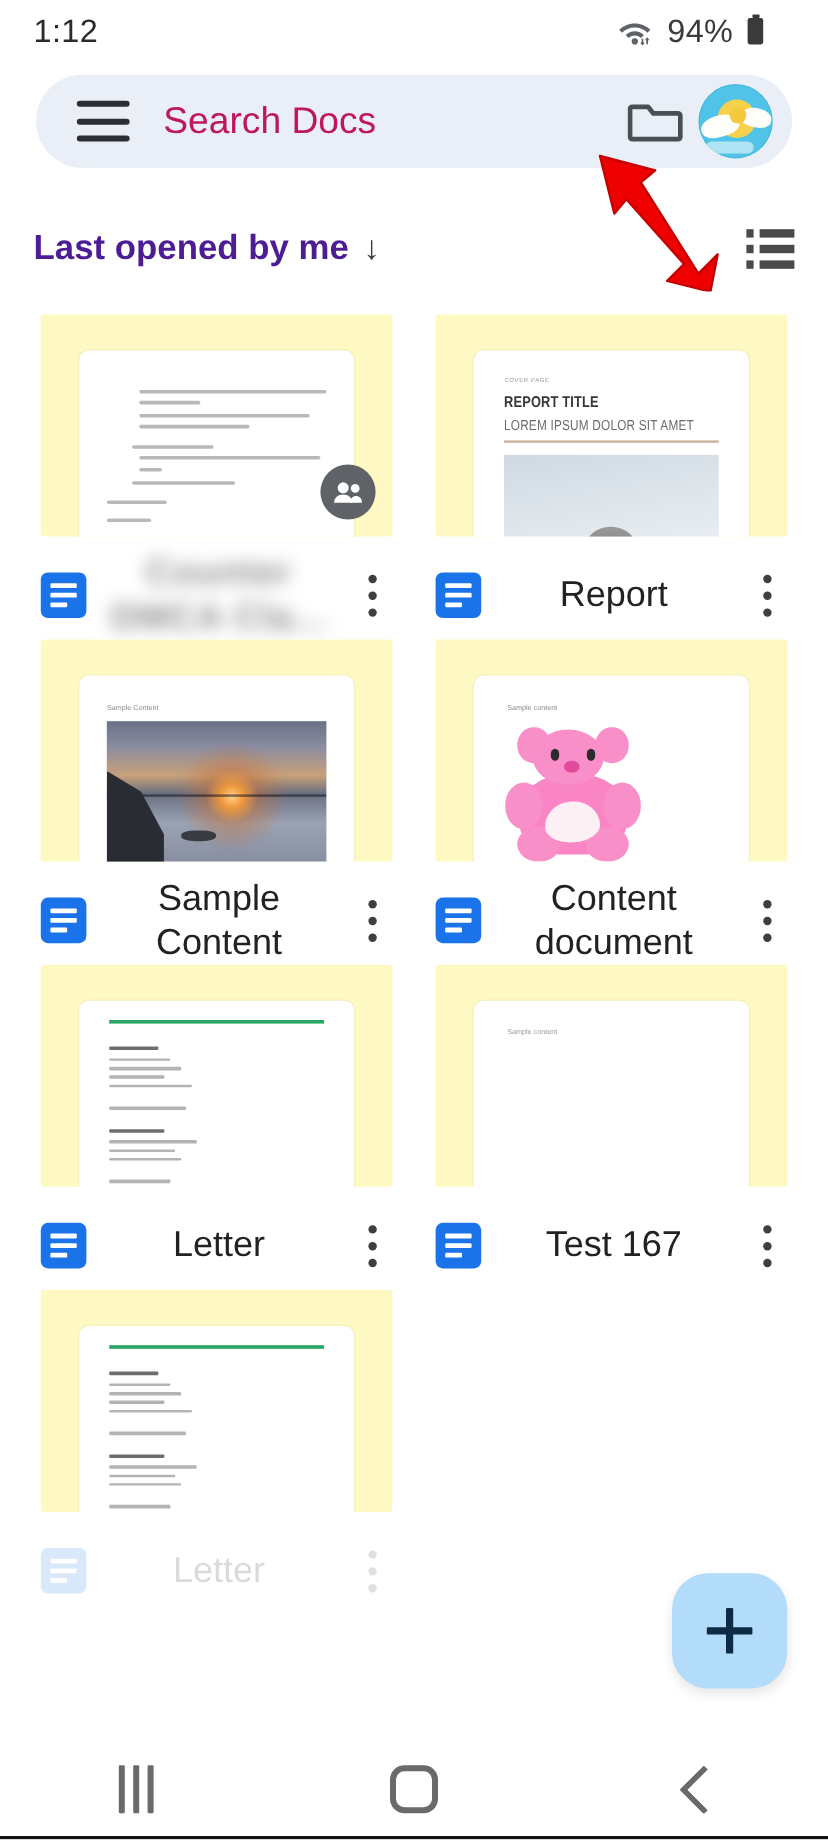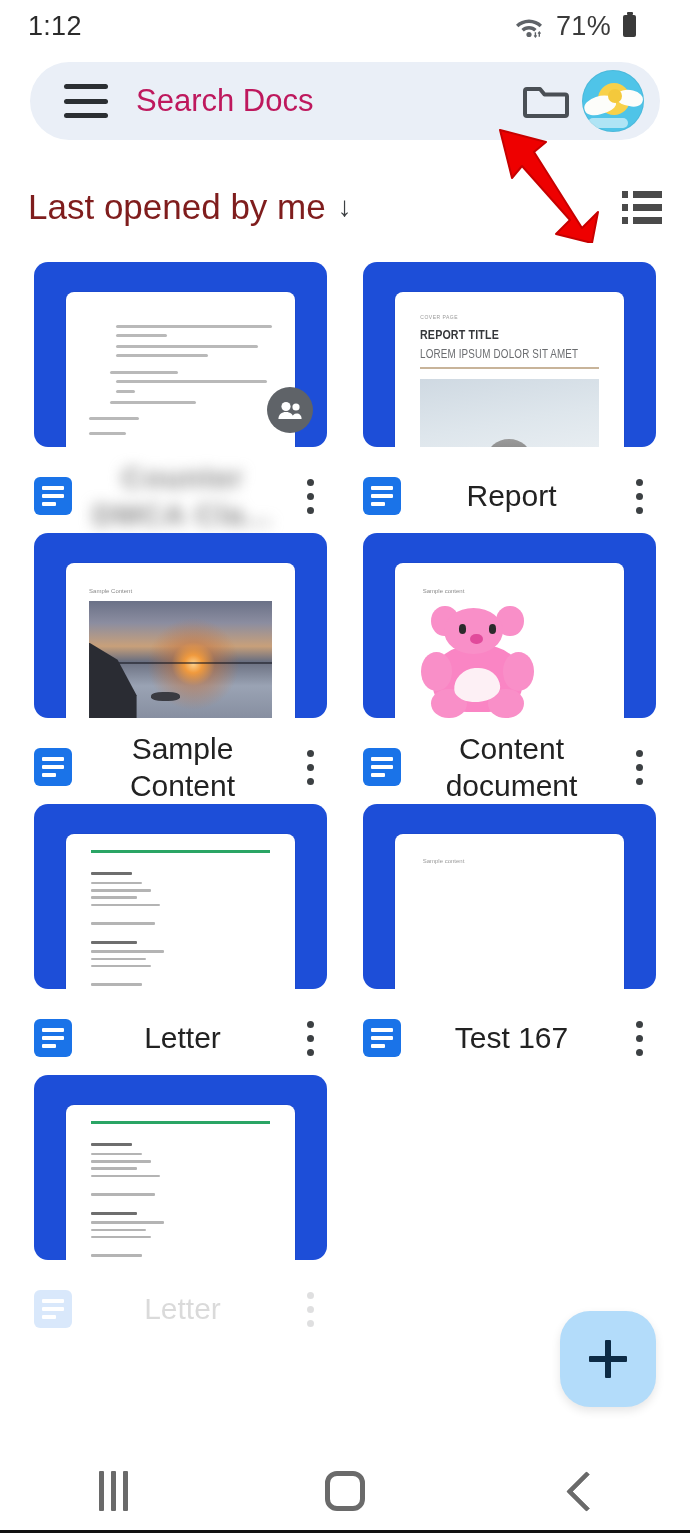--- a/index.html
+++ b/index.html
@@ -78,38 +78,38 @@
   
   #red-arrow { position:absolute; left:470px; top:108px; width:130px; height:135px; pointer-events:none; }
 
   
   #sort-row {
     position:absolute; top:183px; left:0; width:690px; height:48px;
     display:flex; align-items:center; justify-content:space-between;
     padding:0 28px;
   }
   #sort-btn { display:flex; align-items:center; gap:12px; }
-  #sort-label { font-size:35px; color:#7f1d1d; }
+  #sort-label { font-size:29px; color:#4c1d95;font-weight:bold; }
   #sort-arrow { font-size:28px; color:#3c4043; line-height:1; }
   #view-toggle { display:flex; flex-direction:column; gap:6px; width:40px; }
   #view-toggle .vrow { display:flex; align-items:center; gap:5px; }
   #view-toggle .vsq { width:6px; height:7px; background:#4a4a4a; }
   #view-toggle .vbar { flex:1; height:7px; background:#4a4a4a; }
 
   
   #grid {
     position:absolute; top:262px; left:0; width:690px;
     display:grid; grid-template-columns:1fr 1fr;
     column-gap:36px; row-gap:0;
     padding:0 34px;
   }
   .card { width:100%; }
   .thumb-wrap {
     position:relative; width:100%; height:185px;
-    background:#1d4ed8; border-radius:14px; overflow:hidden;
+    background:#fef9c3; border-radius:2px; overflow:hidden;
     margin-bottom:12px;
   }
   .page {
     position:absolute; left:11%; top:16%; width:78%; height:100%;
     background:#fff; border-radius:8px 8px 0 0;
     box-shadow:0 0 0 1px rgba(0,0,0,.04);
     overflow:hidden;
   }
   .shared-badge{
     position:absolute; right:14px; bottom:14px;
@@ -258,21 +258,21 @@
   <div id="status-bar">
     <div id="status-time">1:12</div>
     <div id="status-right">
       <svg width="30" height="26" viewBox="0 0 30 26">
         <path d="M15 6.5 C20.2 6.5 24.8 8.6 28 11.8 L25.6 14.3 C23 11.7 19.2 10 15 10 C10.8 10 7 11.7 4.4 14.3 L2 11.8 C5.2 8.6 9.8 6.5 15 6.5 Z" fill="#5f6368"></path>
         <path d="M15 13 C18 13 20.7 14.2 22.6 16.1 L20.2 18.6 C18.8 17.3 17 16.5 15 16.5 C13 16.5 11.2 17.3 9.8 18.6 L7.4 16.1 C9.3 14.2 12 13 15 13 Z" fill="#5f6368"></path>
         <circle cx="15" cy="21.5" r="2.6" fill="#5f6368"></circle>
         <path d="M21.4 19.2 l0 4.4 M20.2 22.4 l1.2 1.4 1.2-1.4" stroke="#5f6368" stroke-width="1.4" fill="none"></path>
         <path d="M25.3 23.8 l0-4.4 M24.1 20.6 l1.2-1.4 1.2 1.4" stroke="#5f6368" stroke-width="1.4" fill="none"></path>
       </svg>
-      <div id="battery-pct">71%</div>
+      <div id="battery-pct">94%</div>
       <div class="battery-body"></div>
     </div>
   </div>
 
   <div id="search-bar">
     <div id="hamburger-btn">
       <span></span>
         <span></span>
         <span></span>
     </div>

